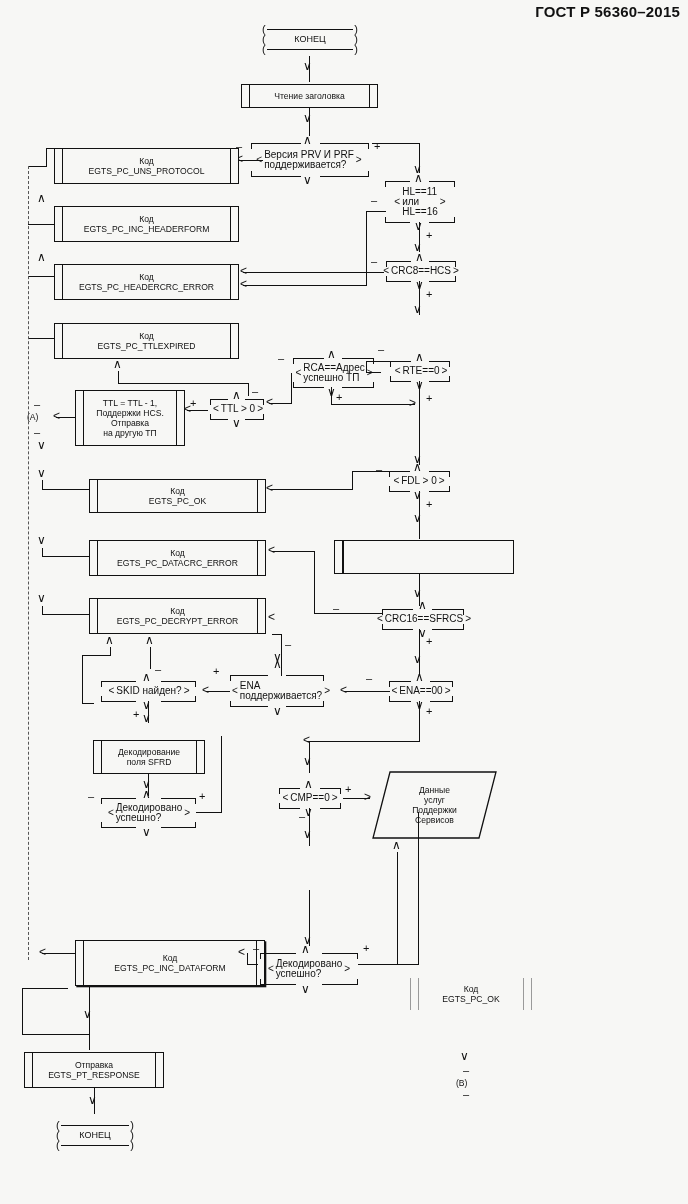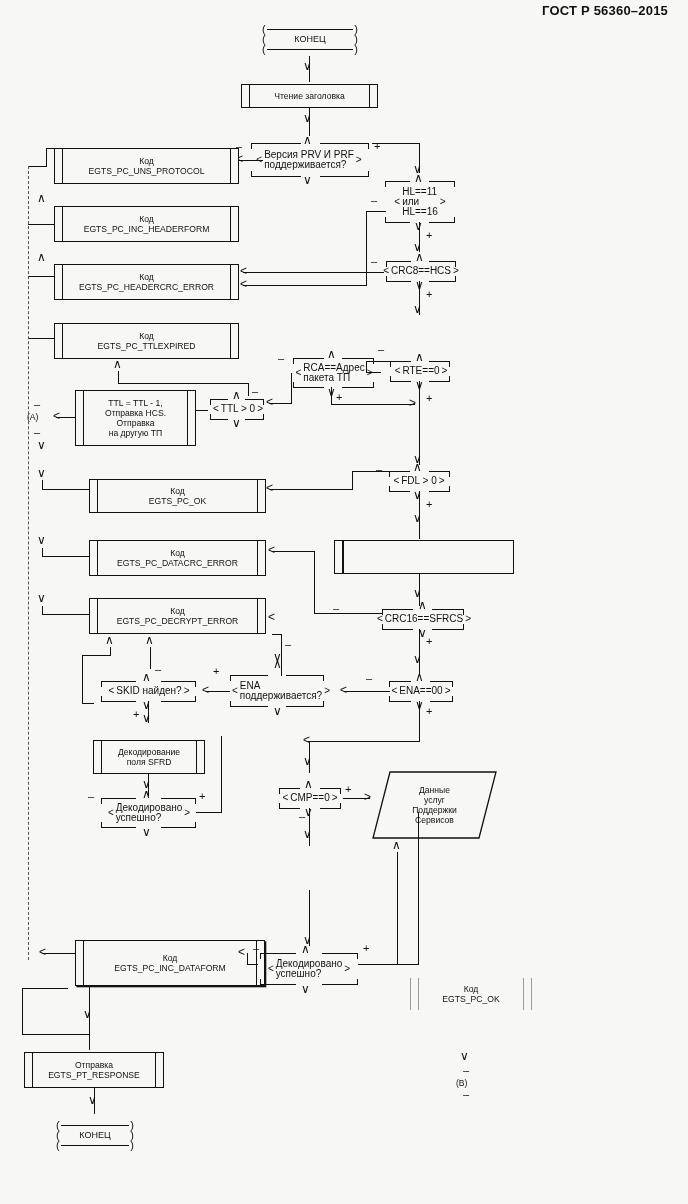--- a/index.html
+++ b/index.html
@@ -2,21 +2,21 @@
 <html><head>
 <meta charset="utf-8">
 <style>
   html,body{margin:0;padding:0;background:#f7f7f5;}
   body{width:688px;height:1204px;position:relative;overflow:hidden;
        font-family:"Liberation Sans","DejaVu Sans",sans-serif;color:#111;}
   #stage{position:absolute;inset:0;}
   .abs{position:absolute;box-sizing:border-box;}
 
   
-  .std-header{right:20px;top:3px;font-size:13px;font-weight:bold;letter-spacing:.2px;}
+  .std-header{right:8px;top:3px;font-size:15px;font-weight:bold;letter-spacing:.2px;}
   .fig-caption{left:4px;top:1183px;font-size:9.3px;}
 
   
   .term{display:flex;flex-direction:column;align-items:center;justify-content:center;
         font-size:9px;}
   .term .trow{display:flex;align-items:center;justify-content:space-between;width:100%;}
   .term .par{font-size:11px;line-height:9px;}
   .term .bar{flex:1;height:1px;background:#111;margin:0 1px;}
   .term .lbl{flex:1;text-align:center;line-height:11px;}
 
@@ -229,21 +229,21 @@
   <div class="vl" style="left:118px;top:371px;height:12px;"></div>
   <div class="hl" style="left:118px;top:383px;width:131px;"></div>
   <div class="vl" style="left:248px;top:383px;height:13px;"></div>
 
   <div class="abs dec" style="left:287px;top:355px;width:94px;height:36px;">
     <div class="chv" style="left:40px;top:-5px;">∧</div>
     <div class="mid">
       <span class="lt">&lt;</span>
       <span class="tx">
         <span>RCA==Адрес</span><br>
-        <span>пакета ТП</span>
+        <span>успешно ТП</span>
       </span>
       <span class="rt">&gt;</span>
     </div>
     <div class="chv" style="left:40px;bottom:-6px;">∨</div>
   </div>
   <div class="hl" style="left:293px;top:358px;width:31px;"></div>
   <div class="hl" style="left:342px;top:358px;width:32px;"></div>
   <div class="vl" style="left:293px;top:358px;height:6px;"></div>
   <div class="vl" style="left:373px;top:358px;height:6px;"></div>
   <div class="hl" style="left:293px;top:387px;width:31px;"></div>
@@ -301,25 +301,25 @@
   <div class="vl" style="left:263px;top:399px;height:6px;"></div>
   <div class="hl" style="left:210px;top:419px;width:18px;"></div>
   <div class="hl" style="left:245px;top:419px;width:19px;"></div>
   <div class="vl" style="left:210px;top:414px;height:6px;"></div>
   <div class="vl" style="left:263px;top:414px;height:6px;"></div>
   <div class="sgn" style="left:252px;top:387px;">–</div>
   <div class="sgn" style="left:190px;top:399px;">+</div>
   <div class="hl" style="left:187px;top:410px;width:21px;"></div>
   <div class="ar" style="left:184px;top:405px;">&lt;</div>
 
-  <div class="abs pbox" style="left:75px;top:390px;width:121px;height:56px;justify-content:flex-end;">
+  <div class="abs pbox" style="left:75px;top:390px;width:110px;height:56px;justify-content:flex-end;">
     <div class="sb"></div>
     <div class="inner">
       <span>TTL = TTL - 1,</span>
-      <span>Отправка HCS.</span>
+      <span>Поддержки HCS.</span>
       <span>Отправка</span>
       <span>на другую ТП</span>
     </div>
     <div class="sb2"></div>
   </div>
   <div class="hl" style="left:56px;top:417px;width:20px;"></div>
   <div class="ar" style="left:53px;top:412px;">&lt;</div>
   <div class="tag" style="left:27px;top:412px;">(A)</div>
   <div class="sgn" style="left:34px;top:400px;">–</div>
   <div class="sgn" style="left:34px;top:428px;">–</div>

